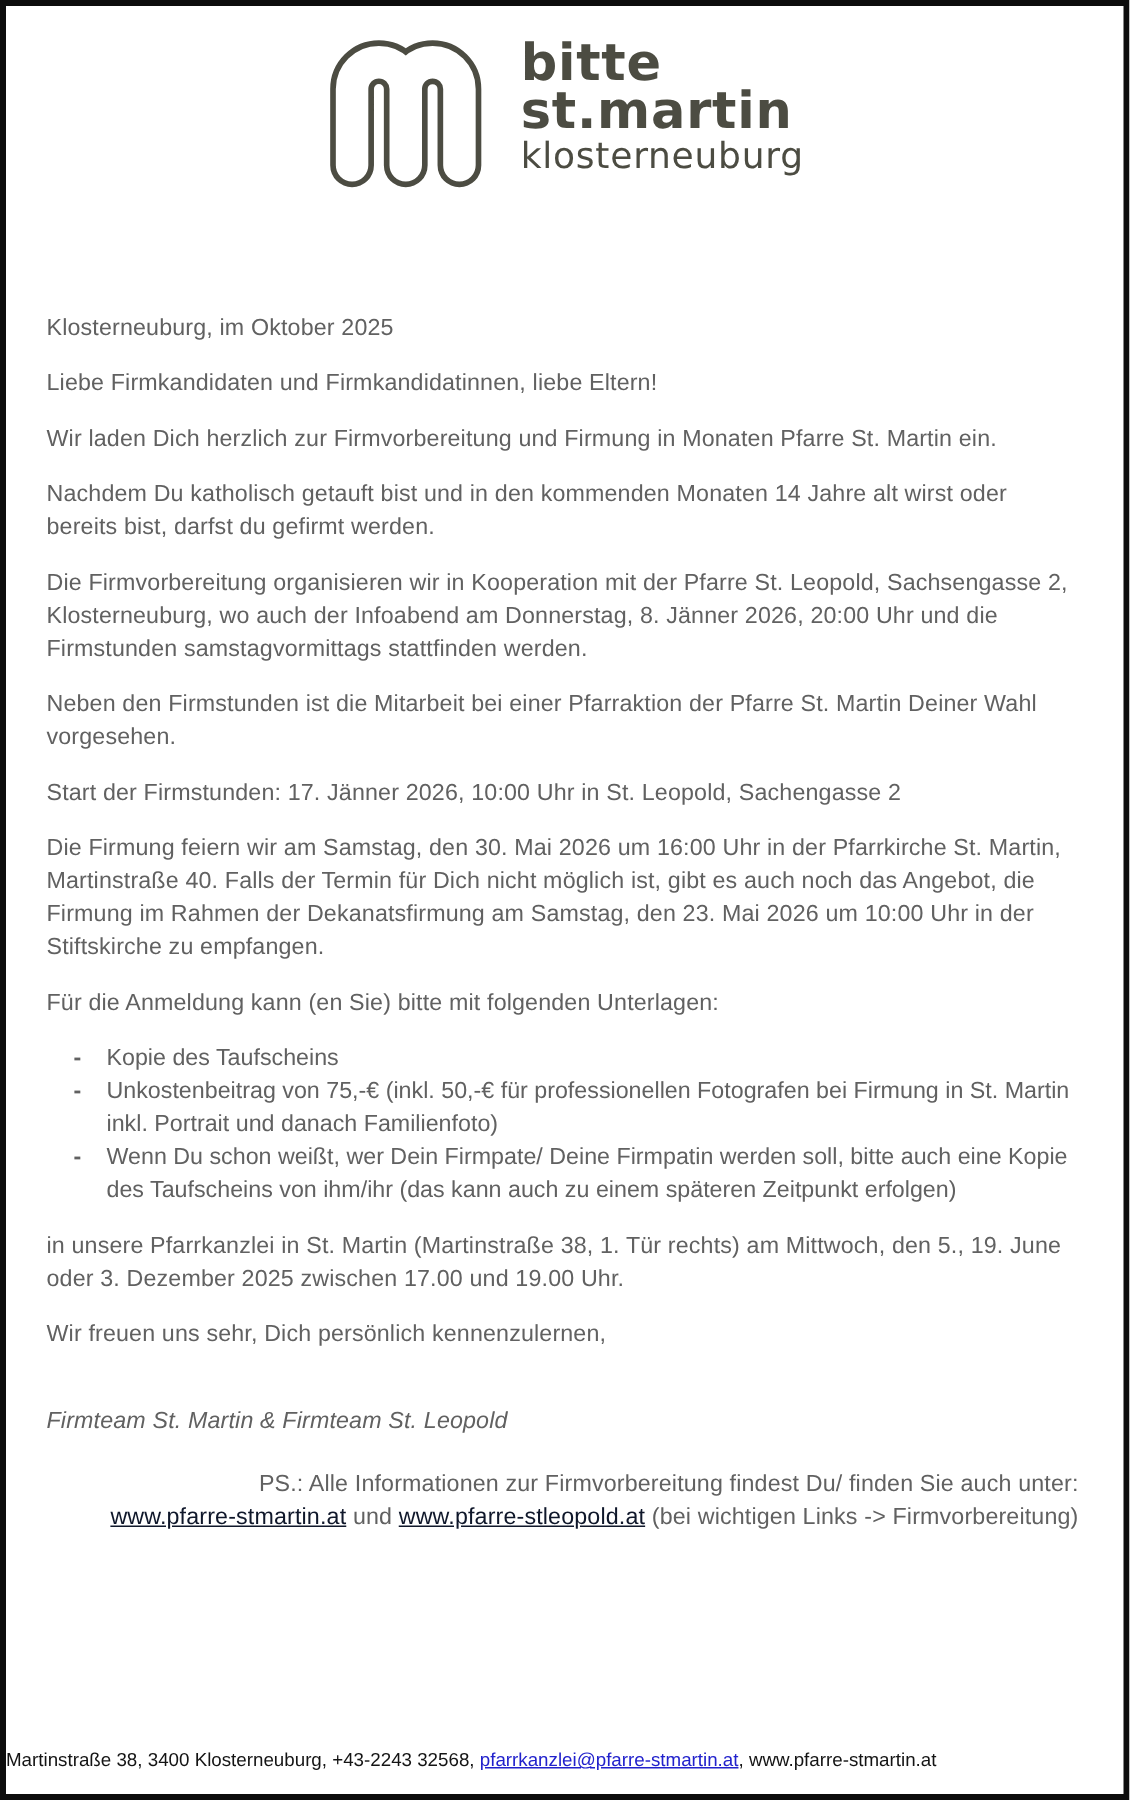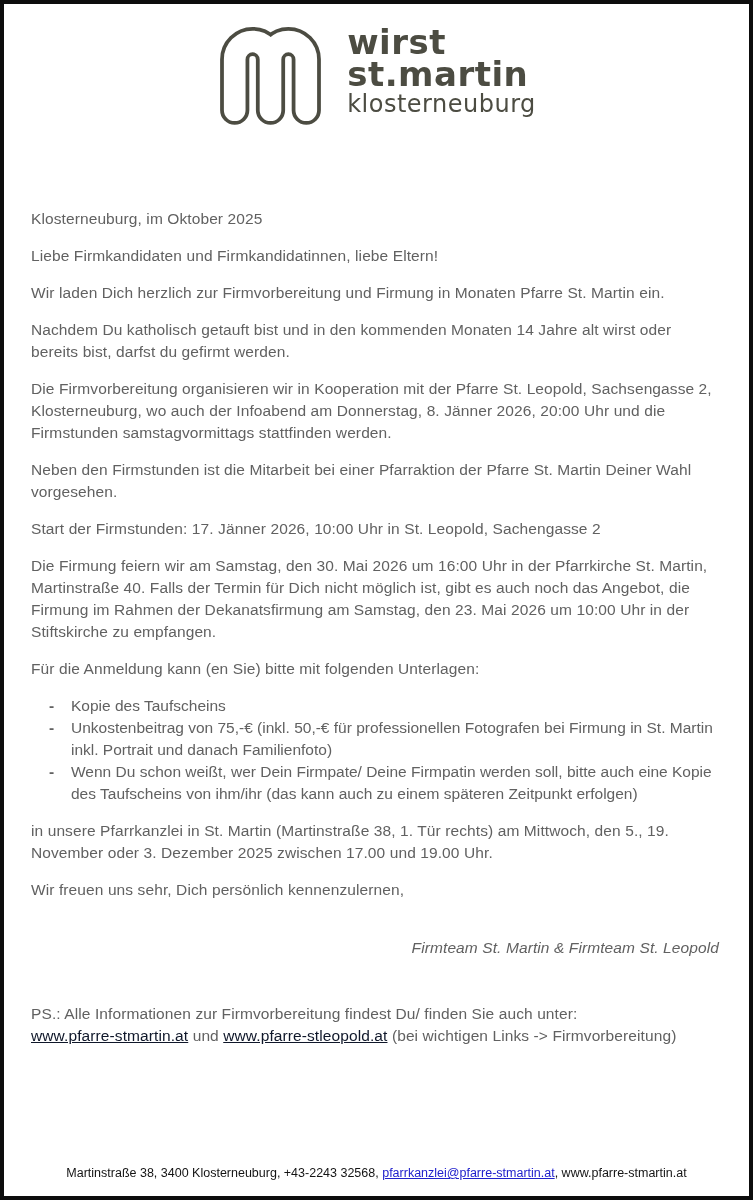--- a/index.html
+++ b/index.html
@@ -26,44 +26,44 @@
   
   .p {
     font-size:15.5px; line-height:22px; color:#616161;
     margin:15px 0 0 0; letter-spacing:0.1px;
   }
   .dateline { margin-top:66px; text-align:left; }
   .bullets { list-style:none; margin:15px 0 0 18px; padding:0; }
   .bullets li { display:flex; font-size:15.5px; line-height:22px; color:#616161; }
   .bullets .marker { flex:none; width:22px; font-weight:700; }
   .bullets .btext { flex:1; }
-  .signature { margin-top:36px; text-align:right; font-style:italic; }
-  .ps { margin-top:44px; }
+  .signature { margin-top:36px; text-align:left; font-style:italic; }
+  .ps { margin-top:20px;text-align:right; }
   .ps a { color:#0f172a; cursor:pointer; }
   
   .footer {
     position:absolute; left:0; right:0; bottom:15px;
-    text-align:center; font-size:12.5px; line-height:16px; color:#141414;
+    text-align:left; font-size:12.5px; line-height:16px; color:#141414;
   }
   .footer a { color:#2121cc; text-decoration:underline; cursor:pointer; }
 </style>
 </head>
 <body>
 
 <div class="page">
 
   <header class="logo-row">
     <span class="logo-mark">
       <svg width="113" height="123" viewBox="0 0 120 130" aria-hidden="true">
         <path d="M22,104 V50 A19,19 0 0 1 60,50 V104 M60,50 A19,19 0 0 1 98,50 V104" fill="none" stroke="#4c4c42" stroke-width="31" stroke-linecap="round"></path>
         <path d="M22,104 V50 A19,19 0 0 1 60,50 V104 M60,50 A19,19 0 0 1 98,50 V104" fill="none" stroke="#ffffff" stroke-width="23" stroke-linecap="round"></path>
       </svg>
     </span>
     <div class="logo-text">
-      <div class="brand">wirst</div>
+      <div class="brand">bitte</div>
       <div class="brand">st.martin</div>
       <div class="sub">klosterneuburg</div>
     </div>
   </header>
 
   <div class="p dateline">Klosterneuburg, im Oktober 2025</div>
 
   <p class="p">Liebe Firmkandidaten und Firmkandidatinnen, liebe Eltern!</p>
 
   <p class="p">Wir laden Dich herzlich zur Firmvorbereitung und Firmung in Monaten Pfarre St. Martin ein.</p>
@@ -82,21 +82,21 @@
     <li>
       <span class="marker">-</span>
       <span class="btext">Unkostenbeitrag von 75,-€ (inkl. 50,-€ für professionellen Fotografen bei Firmung in St. Martin inkl. Portrait und danach Familienfoto)</span>
     </li>
     <li>
       <span class="marker">-</span>
       <span class="btext">Wenn Du schon weißt, wer Dein Firmpate/ Deine Firmpatin werden soll, bitte auch eine Kopie des Taufscheins von ihm/ihr (das kann auch zu einem späteren Zeitpunkt erfolgen)</span>
     </li>
   </ul>
 
-  <p class="p">in unsere Pfarrkanzlei in St. Martin (Martinstraße 38, 1. Tür rechts) am Mittwoch, den 5., 19. November oder 3. Dezember 2025 zwischen 17.00 und 19.00 Uhr.</p>
+  <p class="p">in unsere Pfarrkanzlei in St. Martin (Martinstraße 38, 1. Tür rechts) am Mittwoch, den 5., 19. June oder 3. Dezember 2025 zwischen 17.00 und 19.00 Uhr.</p>
   <p class="p">Wir freuen uns sehr, Dich persönlich kennenzulernen,</p>
 
   <p class="p signature">Firmteam St. Martin &amp; Firmteam St. Leopold</p>
 
   <p class="p ps">
     <span>PS.: Alle Informationen zur Firmvorbereitung findest Du/ finden Sie auch unter:</span><br>
     <a href="#">www.pfarre-stmartin.at</a><span> und </span><a href="#">www.pfarre-stleopold.at</a><span> (bei wichtigen Links -&gt; Firmvorbereitung)</span>
   </p>
 
   <footer class="footer">

